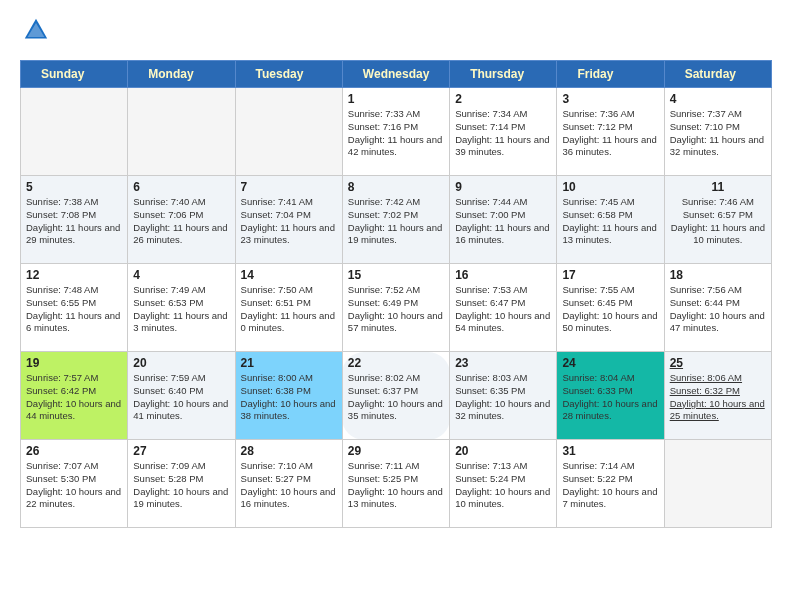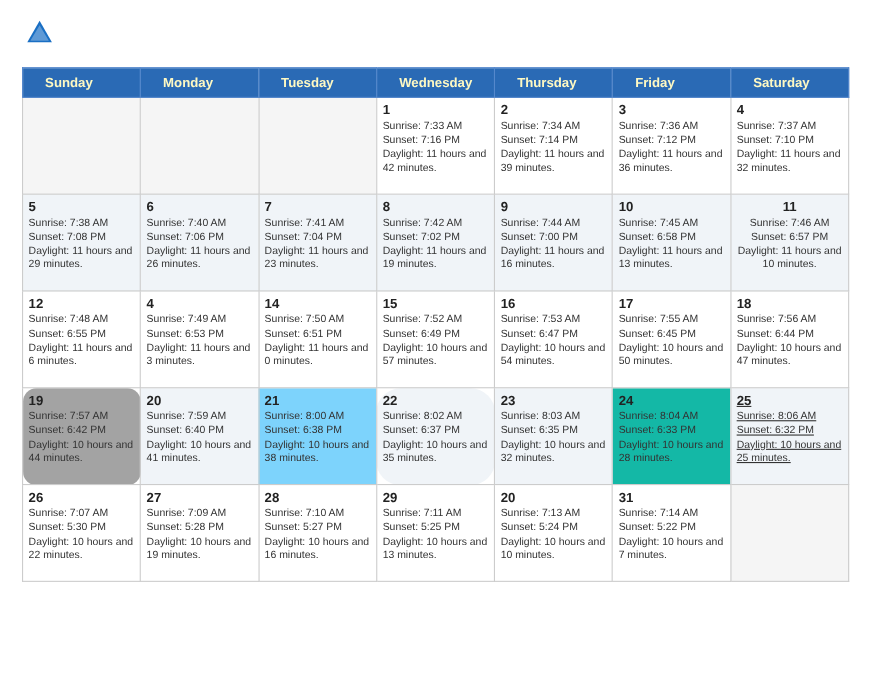--- a/index.html
+++ b/index.html
@@ -207,21 +207,21 @@
           <td>
             <div class="day-num">17</div>
             <div class="cell-text">Sunrise: 7:55 AM<br>Sunset: 6:45 PM<br>Daylight: 10 hours and 50 minutes.</div>
           </td>
           <td>
             <div class="day-num">18</div>
             <div class="cell-text">Sunrise: 7:56 AM<br>Sunset: 6:44 PM<br>Daylight: 10 hours and 47 minutes.</div>
           </td>
         </tr>
         <tr>
-          <td style="background: #a3a3a3; border-radius: 12px;">
+          <td style="background: #bef264;">
             <div class="day-num">19</div>
             <div class="cell-text">Sunrise: 7:57 AM<br>Sunset: 6:42 PM<br>Daylight: 10 hours and 44 minutes.</div>
           </td>
           <td style="background: rgb(240, 244, 248);">
             <div class="day-num">20</div>
             <div class="cell-text">Sunrise: 7:59 AM<br>Sunset: 6:40 PM<br>Daylight: 10 hours and 41 minutes.</div>
           </td>
           <td style="background: #7dd3fc;">
             <div class="day-num">21</div>
             <div class="cell-text">Sunrise: 8:00 AM<br>Sunset: 6:38 PM<br>Daylight: 10 hours and 38 minutes.</div>

